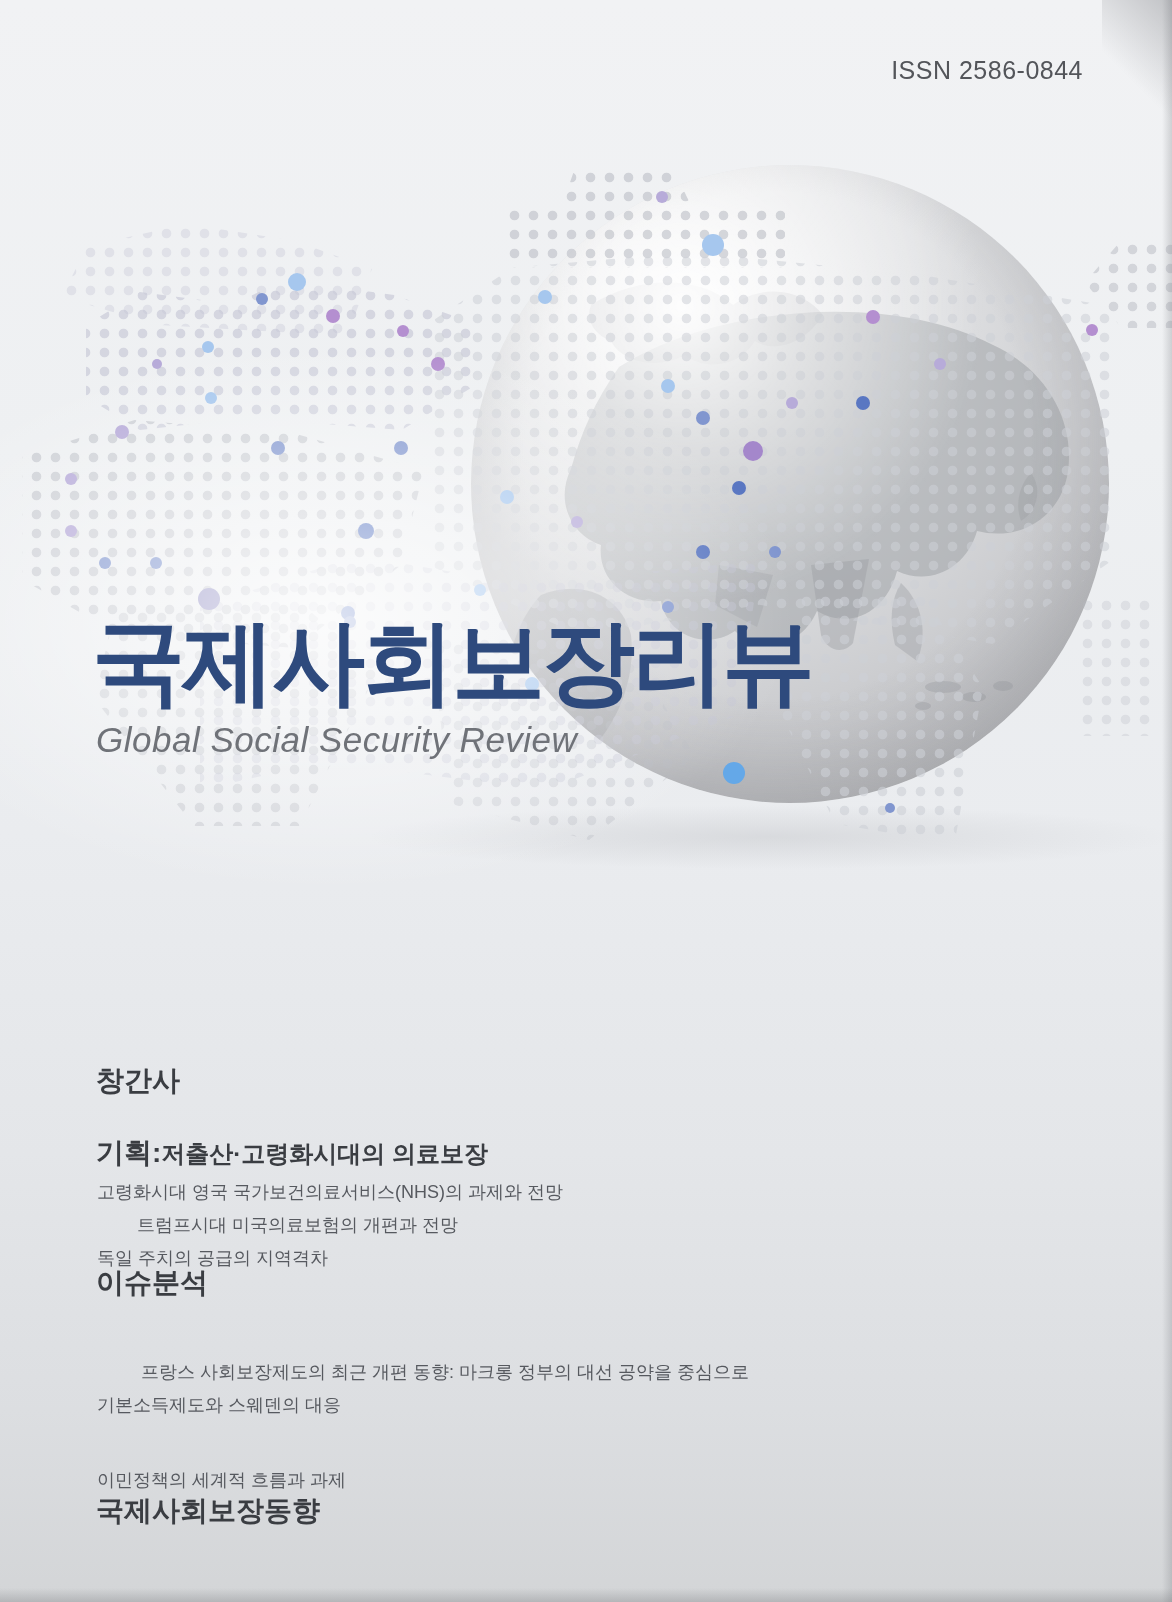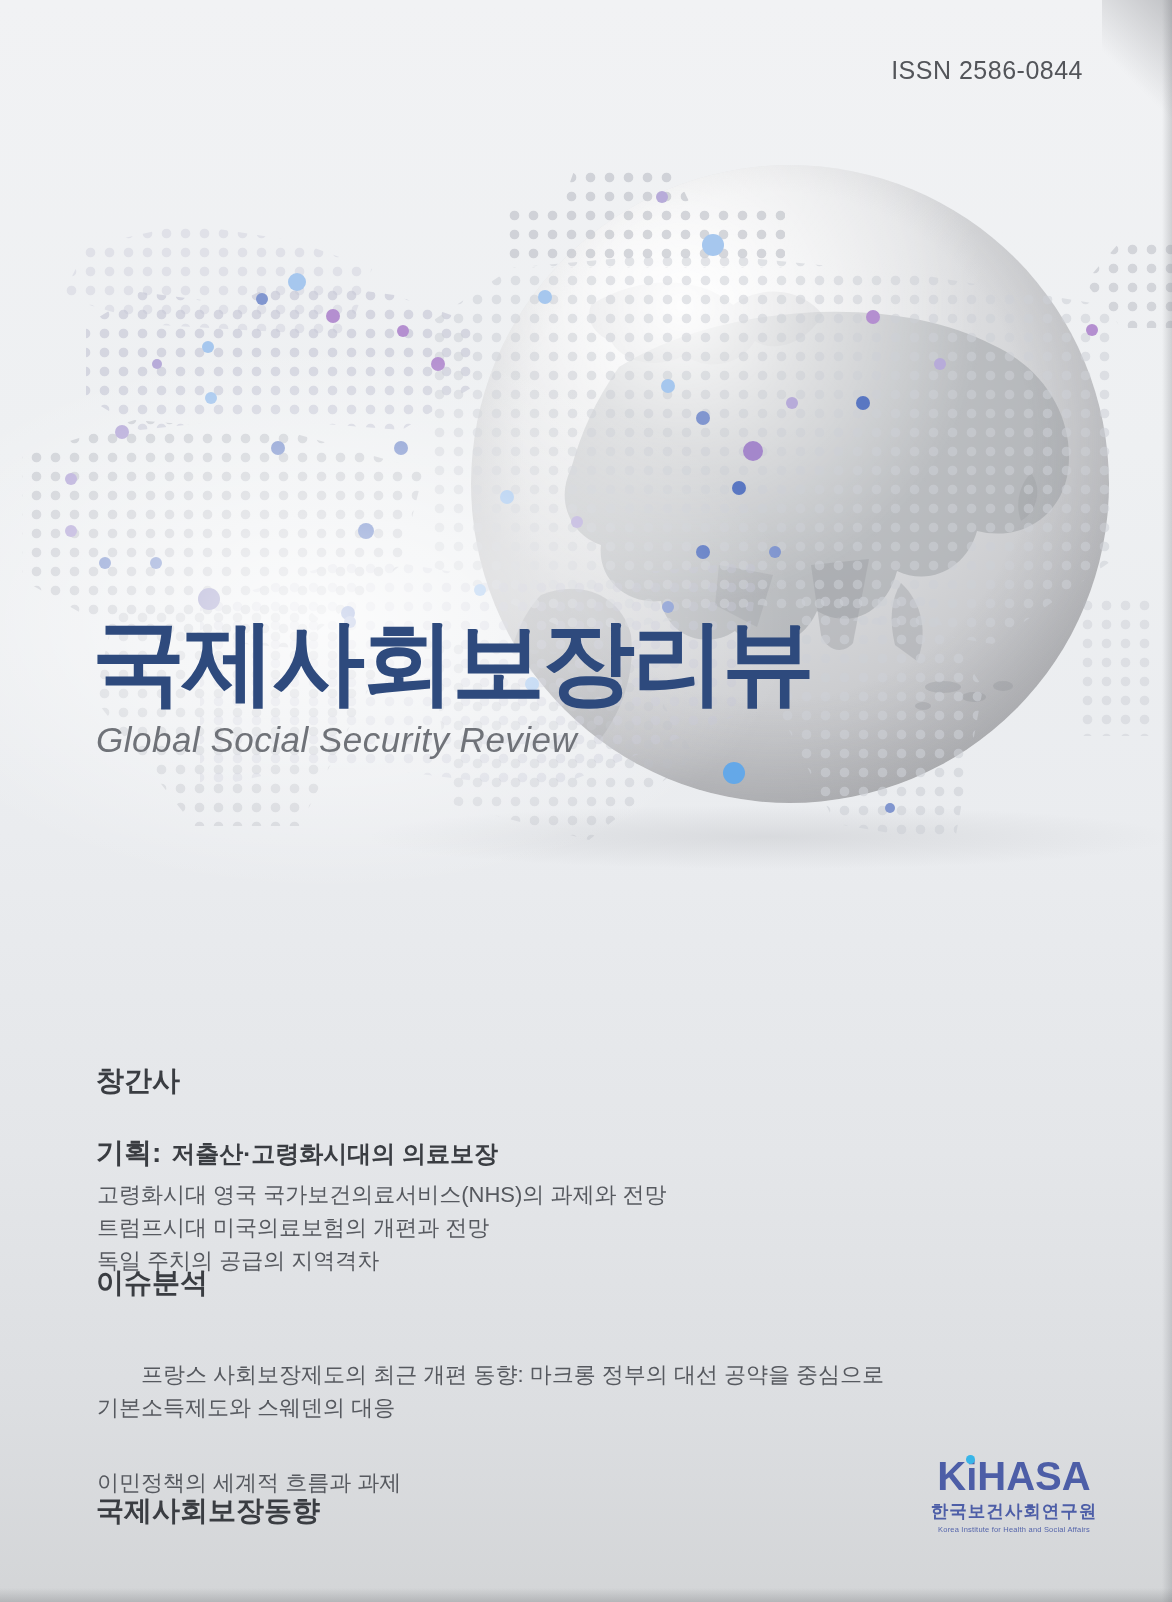--- a/index.html
+++ b/index.html
@@ -41,22 +41,22 @@
   .glow{left:0;top:330px;width:860px;height:600px;background:radial-gradient(ellipse at 38% 48%, rgba(255,255,255,0.8) 0%, rgba(255,255,255,0) 62%);}
   
   .masthead-issue{left:96px;top:53px;font-size:28px;font-weight:700;color:#5b5e63;letter-spacing:-0.5px;white-space:nowrap;}
   .masthead-divider{display:inline-block;width:2px;height:26px;background:#a3a5a9;margin:0 15px;vertical-align:-3px;}
   .issn{top:56px;right:89px;font-size:25px;font-weight:400;color:#53555a;letter-spacing:0.5px;white-space:nowrap;}
   
   .title-kr{left:92px;top:616px;font-size:93px;font-weight:700;color:#2e4a7d;letter-spacing:-3px;line-height:1;white-space:nowrap;}
   .title-en{left:96px;top:720px;font-size:35px;font-style:italic;font-weight:500;color:#6f7278;letter-spacing:0.5px;white-space:nowrap;}
   
   .toc-heading{position:absolute;left:96px;font-size:28px;font-weight:700;color:#3a3d42;white-space:nowrap;}
-  .toc-sub{font-size:24px;font-weight:700;color:#3a3d42;margin-left:10px;}
-  .toc-item{position:absolute;left:97px;font-size:22px;font-weight:400;color:#56595f;white-space:nowrap;}
+  .toc-sub{font-size:24px;font-weight:700;color:#3a3d42;}
+  .toc-item{position:absolute;left:97px;font-size:18px;font-weight:400;color:#56595f;white-space:nowrap;}
   
   .publisher{left:926px;top:1456px;width:176px;text-align:center;color:#4d5ea7;}
   .logo-line{font-size:40px;font-weight:700;line-height:1;letter-spacing:0;white-space:nowrap;}
   .logo-i{position:relative;}
   .logo-i::after{content:"";position:absolute;left:0;top:1px;width:9px;height:9px;border-radius:50%;background:#38b5e8;}
   .logo-kr{font-size:17.5px;font-weight:700;letter-spacing:1px;margin-top:3px;white-space:nowrap;}
   .logo-en{font-size:7.5px;font-weight:400;color:#5565ab;margin-top:2px;letter-spacing:0.2px;white-space:nowrap;}
 </style>
 </head>
 <body>
@@ -152,33 +152,28 @@
   <div class="layer title-en">Global Social Security Review</div>
   <div class="layer title-kr">국제사회보장리뷰</div>
 
   <div>
     <div class="toc-heading" style="top:1062px;">창간사</div>
 
     <div class="toc-heading" style="top:1134px;">
       <span>기획:</span><span class="toc-sub">저출산·고령화시대의 의료보장</span>
     </div>
     <div class="toc-item" style="top:1180px;">고령화시대 영국 국가보건의료서비스(NHS)의 과제와 전망</div>
-    <div class="toc-item" style="top:1213px;">트럼프시대 미국의료보험의 개편과 전망</div>
+    <div class="toc-item" style="top:1213px;margin-left:40px;">트럼프시대 미국의료보험의 개편과 전망</div>
     <div class="toc-item" style="top:1246px;">독일 주치의 공급의 지역격차</div>
 
     <div class="toc-heading" style="top:1256px;margin-top:8px;">이슈분석</div>
     <div class="toc-item" style="top:1360px;margin-left:44px;">프랑스 사회보장제도의 최근 개편 동향: 마크롱 정부의 대선 공약을 중심으로</div>
     <div class="toc-item" style="top:1393px;">기본소득제도와 스웨덴의 대응</div>
     <div class="toc-item" style="top:1426px;margin-top:42px;">이민정책의 세계적 흐름과 과제</div>
 
     <div class="toc-heading" style="top:1492px;">국제사회보장동향</div>
   </div>
 
-  <div class="layer publisher">
-    <div class="logo-line"><span>K</span><span class="logo-i">i</span><span>HASA</span></div>
-    <div class="logo-kr">한국보건사회연구원</div>
-    <div class="logo-en">Korea Institute for Health and Social Affairs</div>
-  </div>
 
   <div class="layer edge-right"></div>
   <div class="layer edge-corner"></div>
   <div class="layer edge-bottom"></div>
 </div>
 
 </body></html>

